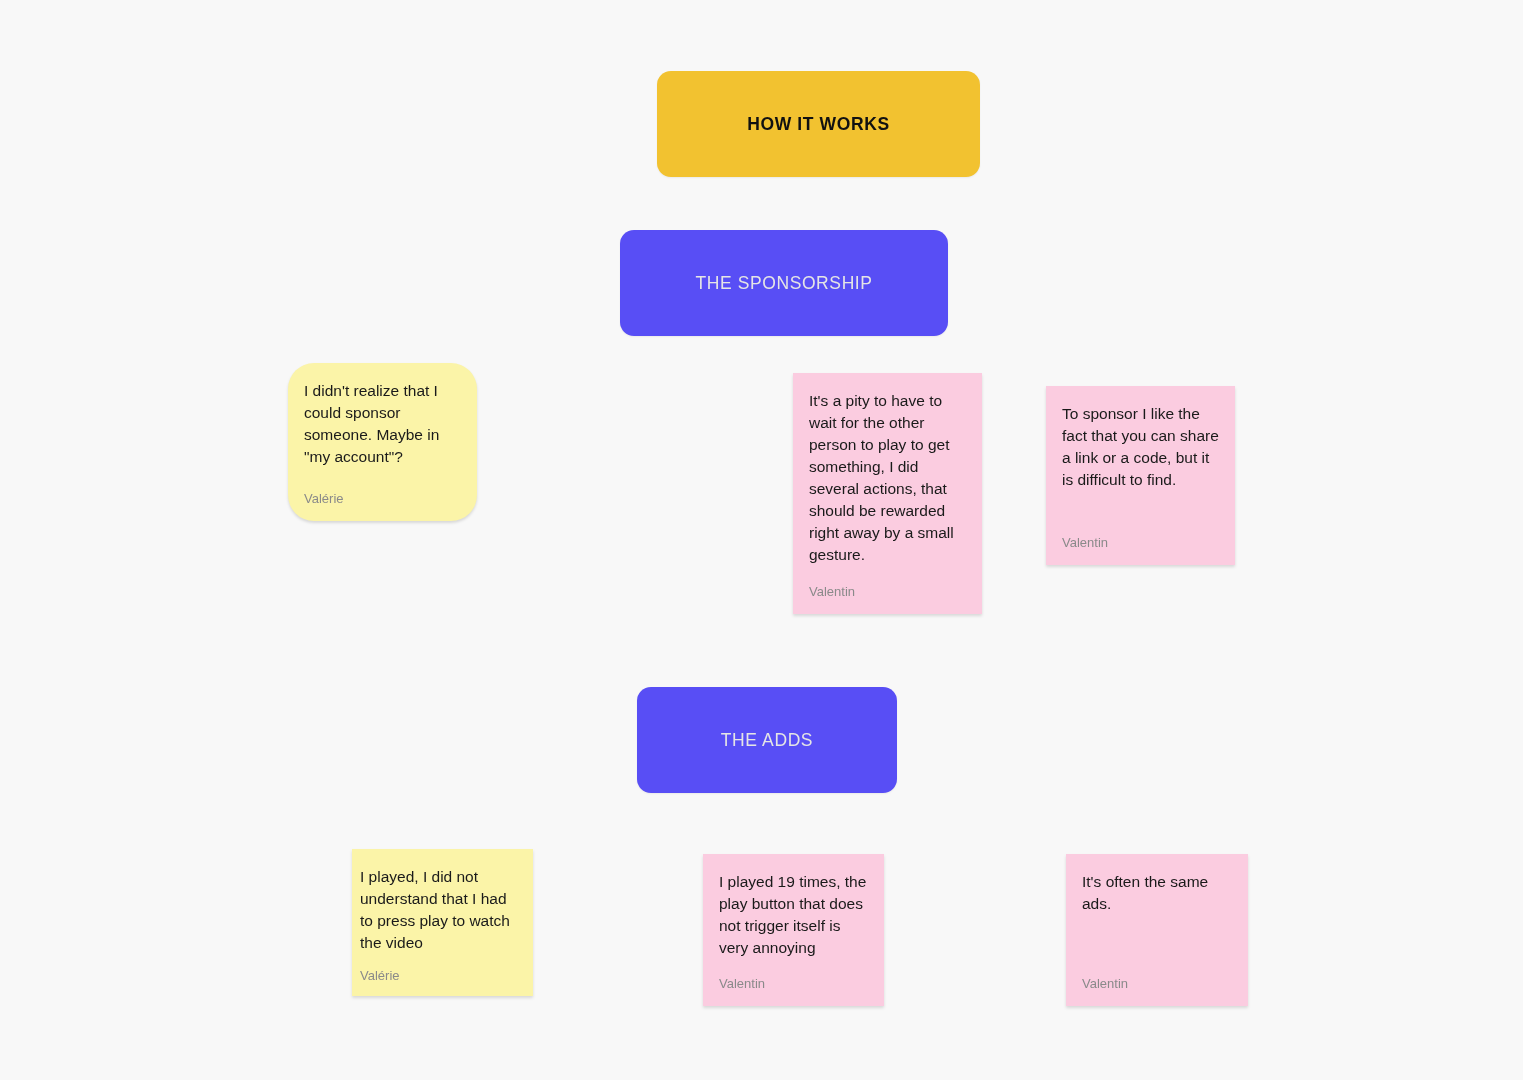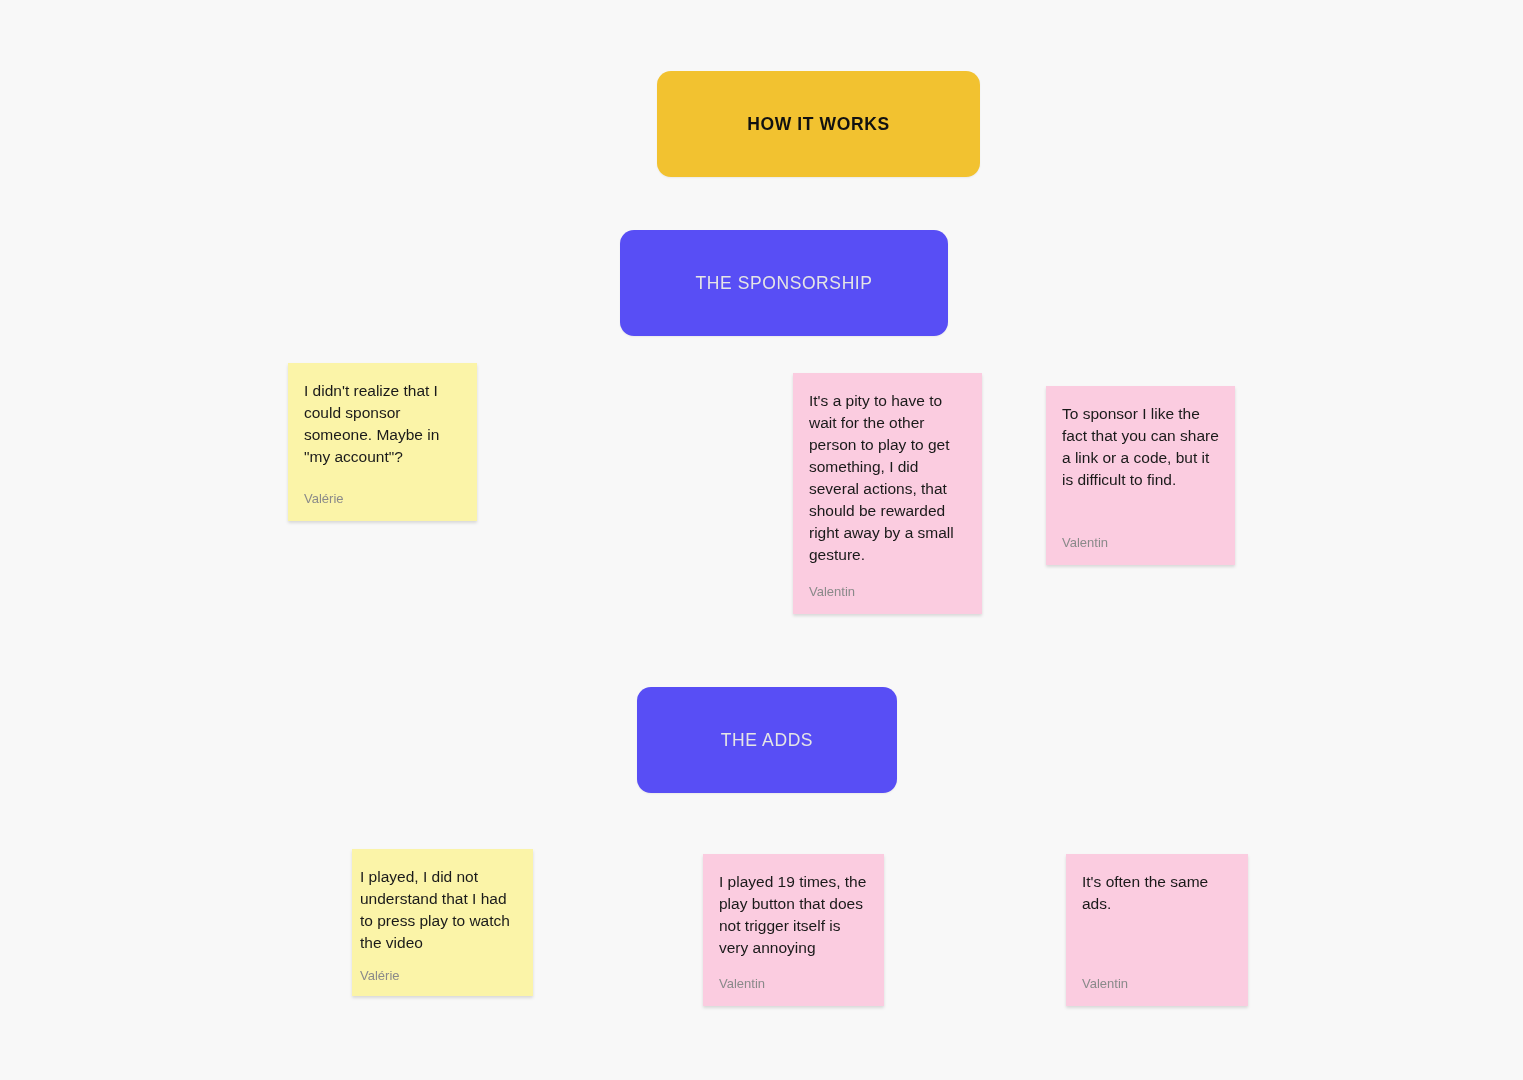--- a/index.html
+++ b/index.html
@@ -77,21 +77,21 @@
     font-size: 13px;
     color: #8a8a8a;
     line-height: 1.2;
     margin-top: 14px;
   }
   .sticky.yellow { background: #FBF4A8; }
   .sticky.blue   { background: #CDE9F2; }
   .sticky.pink   { background: #FBCCE0; }
 
   
-  #note-0 { left: 288px; top: 363px; width: 189px; height: 158px; }
+  #note-0 { left: 288px; top: 363px; width: 189px; height: 158px; border-radius: 26px; }
   #note-1 { left: 542px; top: 373px; width: 187px; height: 159px; }
   #note-2 { left: 793px; top: 373px; width: 189px; height: 241px; }
   #note-3 { left: 1046px; top: 386px; width: 189px; height: 179px; }
 
   
   #note-4 { left: 352px; top: 849px; width: 181px; height: 147px; padding-left: 8px; }
   #note-5 { left: 703px; top: 854px; width: 181px; height: 152px; }
   #note-6 { left: 1053px; top: 854px; width: 182px; height: 152px; margin-left: 13px; }
 </style>
 </head>

